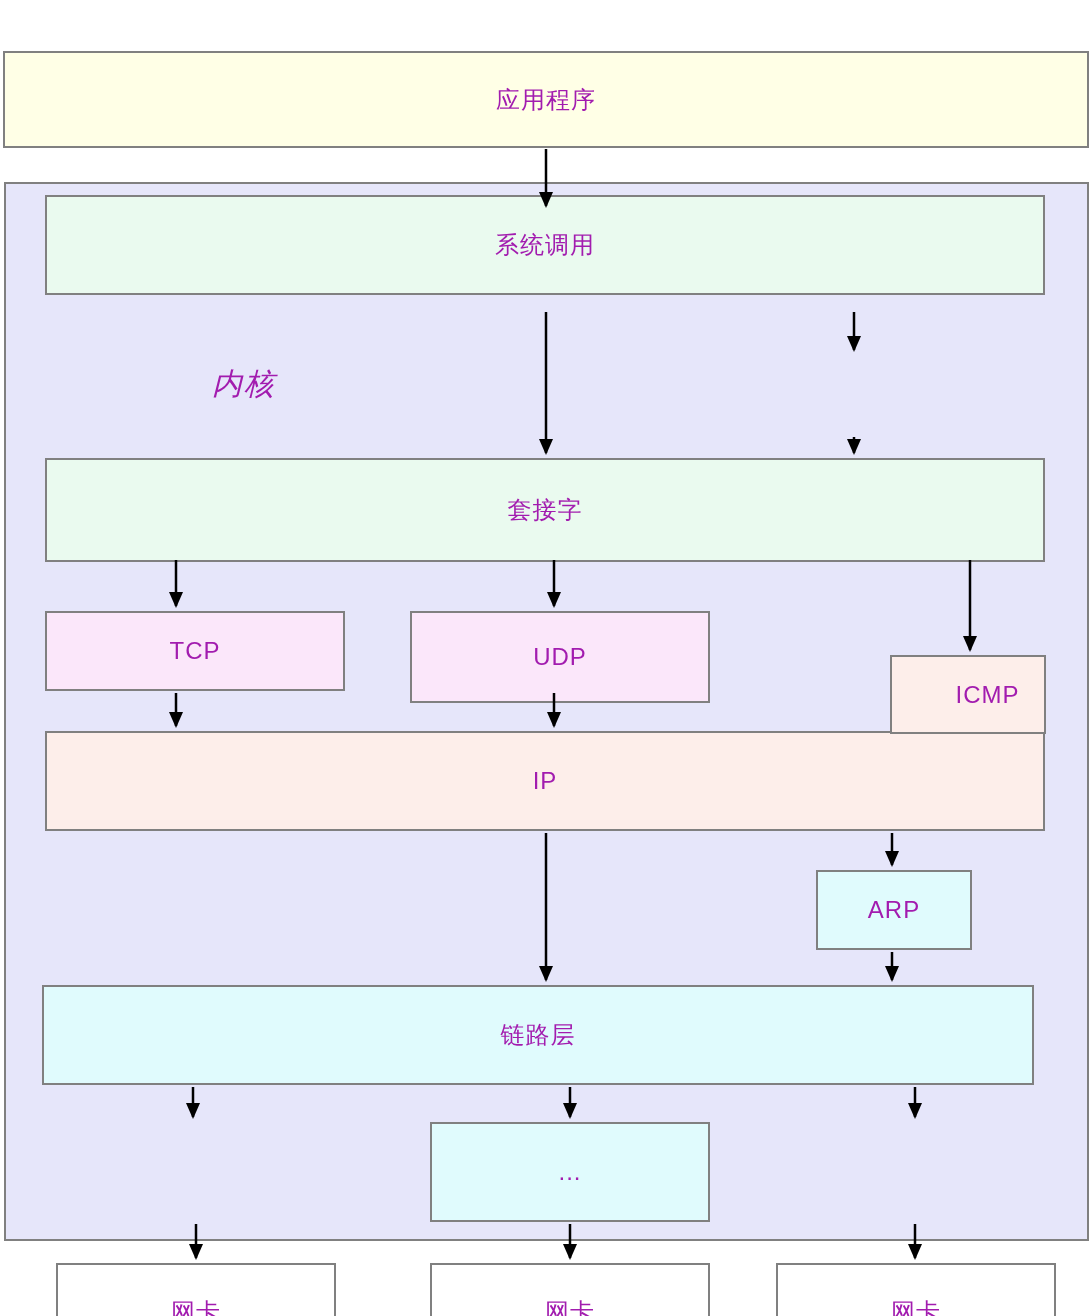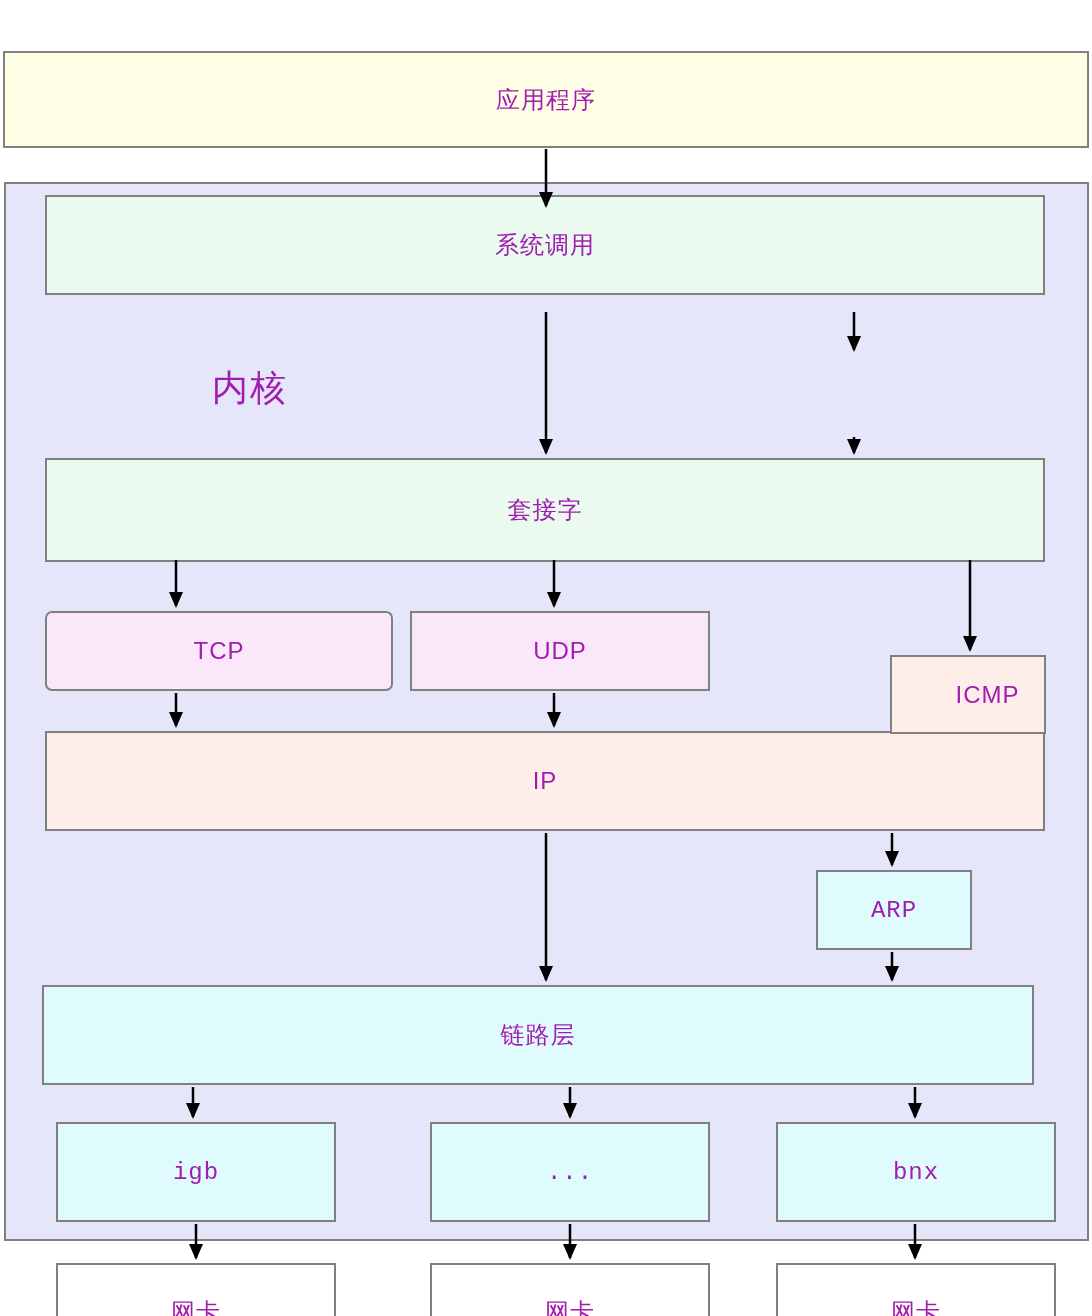--- a/index.html
+++ b/index.html
@@ -28,28 +28,29 @@
   .kernel {
     position: absolute;
     box-sizing: border-box;
     border: 2px solid var(--border, #808080);
     background: var(--kernel-fill, #E6E6FA);
     z-index: 1;
   }
   .green  { background: var(--green-fill, #EAFAEF); }
   .pink   { background: var(--pink-fill, #FBE7FA); }
   .peach  { background: var(--peach-fill, #FDEEEA); }
-  .cyan   { background: var(--cyan-fill, #E0FBFD); font-family: Liberation Mono, monospace; }
+  .cyan   { background: var(--cyan-fill, #E0FBFD); }
   .white  { background: var(--nic-fill, #FFFFFF); }
   .kernel-label {
     position: absolute;
     left: 212px; top: 316px;
-    font-size: 36px;
+    font-size: 30px;
     letter-spacing: 2px;
     z-index: 2;
+    font-style: italic;
   }
   .icmp { z-index: 4; }
   svg.arrows {
     position: absolute;
     left: 0; top: 0;
     width: 1092px; height: 1316px;
     z-index: 10;
     pointer-events: none;
   }
   svg.arrows line { stroke: var(--arrow, #000); stroke-width: 2.5; }
@@ -62,37 +63,35 @@
   <div class="box app" style="left:3px; top:3px; width:1086px; height:97px;">应用程序</div>
 
   <div class="kernel" style="left:4px; top:134px; width:1085px; height:1059px;"></div>
   <div class="kernel-label">内核</div>
 
   <div class="box green" style="left:45px; top:147px; width:1000px; height:100px;">系统调用</div>
 
 
   <div class="box green" style="left:45px; top:410px; width:1000px; height:104px;">套接字</div>
 
-  <div class="box pink" style="left:45px; top:563px; width:348px; height:80px;border-radius:7px;">TCP</div>
+  <div class="box pink" style="left:45px; top:563px; width:300px; height:80px;">TCP</div>
 
-  <div class="box pink" style="left:410px; top:563px; width:300px; height:80px;">UDP</div>
+  <div class="box pink" style="left:410px; top:563px; width:300px; height:92px;">UDP</div>
 
   <div class="box peach icmp" style="left:890px; top:607px; width:156px; height:79px;padding-left:39px;">ICMP</div>
 
   <div class="box peach" style="left:45px; top:683px; width:1000px; height:100px;text-align:center;">IP</div>
 
   <div class="box cyan" style="left:816px; top:822px; width:156px; height:80px;">ARP</div>
 
   <div class="box cyan" style="left:42px; top:937px; width:992px; height:100px;">链路层</div>
 
-  <div class="box cyan" style="left:56px; top:1074px; width:280px; height:100px;">igb</div>
 
   <div class="box cyan" style="left:430px; top:1074px; width:280px; height:100px;">...</div>
 
-  <div class="box cyan" style="left:776px; top:1074px; width:280px; height:100px;">bnx</div>
 
   <div class="box white" style="left:56px; top:1215px; width:280px; height:98px;">网卡</div>
 
   <div class="box white" style="left:430px; top:1215px; width:280px; height:98px;">网卡</div>
 
   <div class="box white" style="left:776px; top:1215px; width:280px; height:98px;">网卡</div>
 
   <svg class="arrows" viewBox="0 0 1092 1316" xmlns="http://www.w3.org/2000/svg">
     <defs>
       <marker id="ah" markerUnits="userSpaceOnUse" markerWidth="18" markerHeight="16" refX="14" refY="7" orient="auto">

